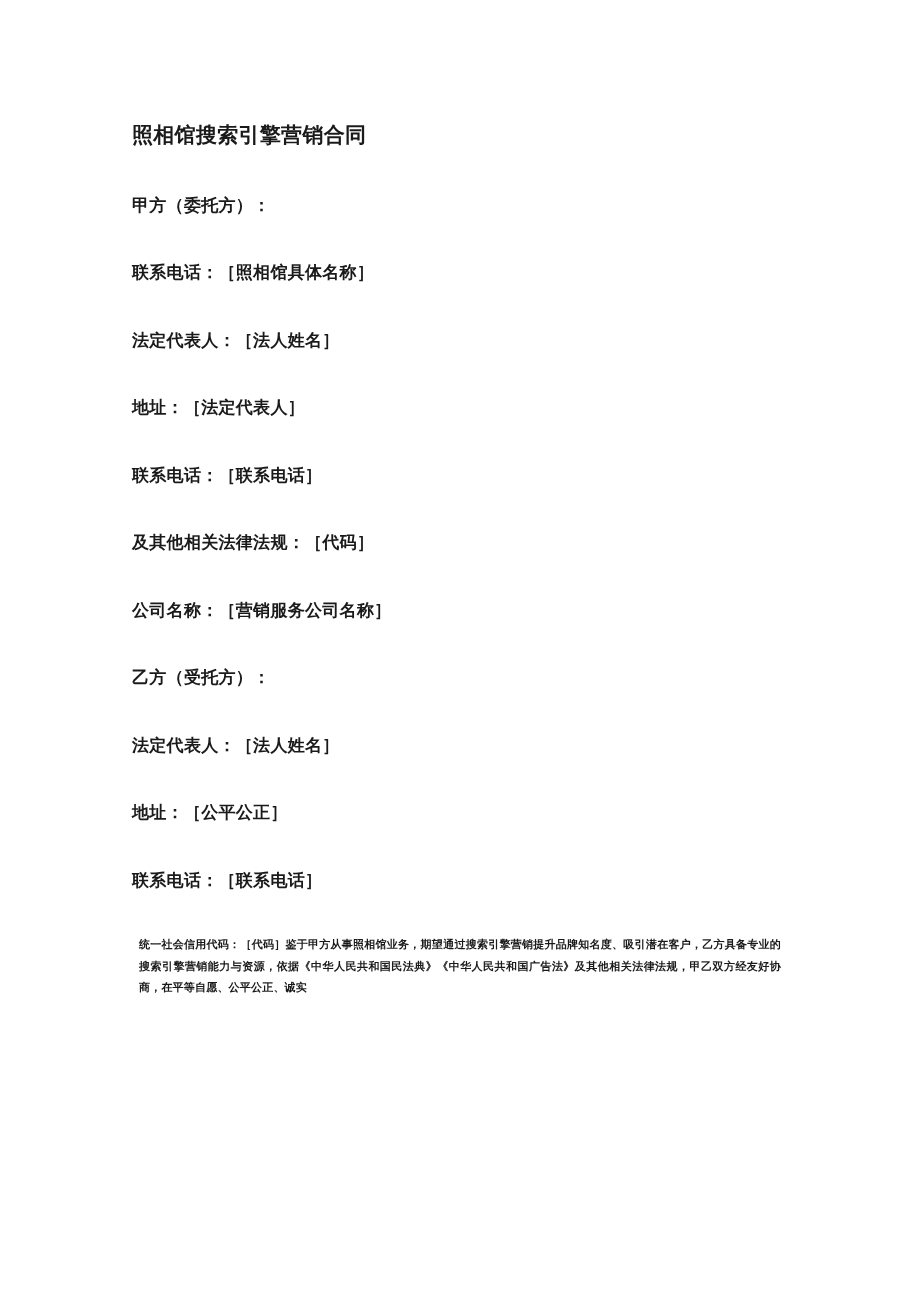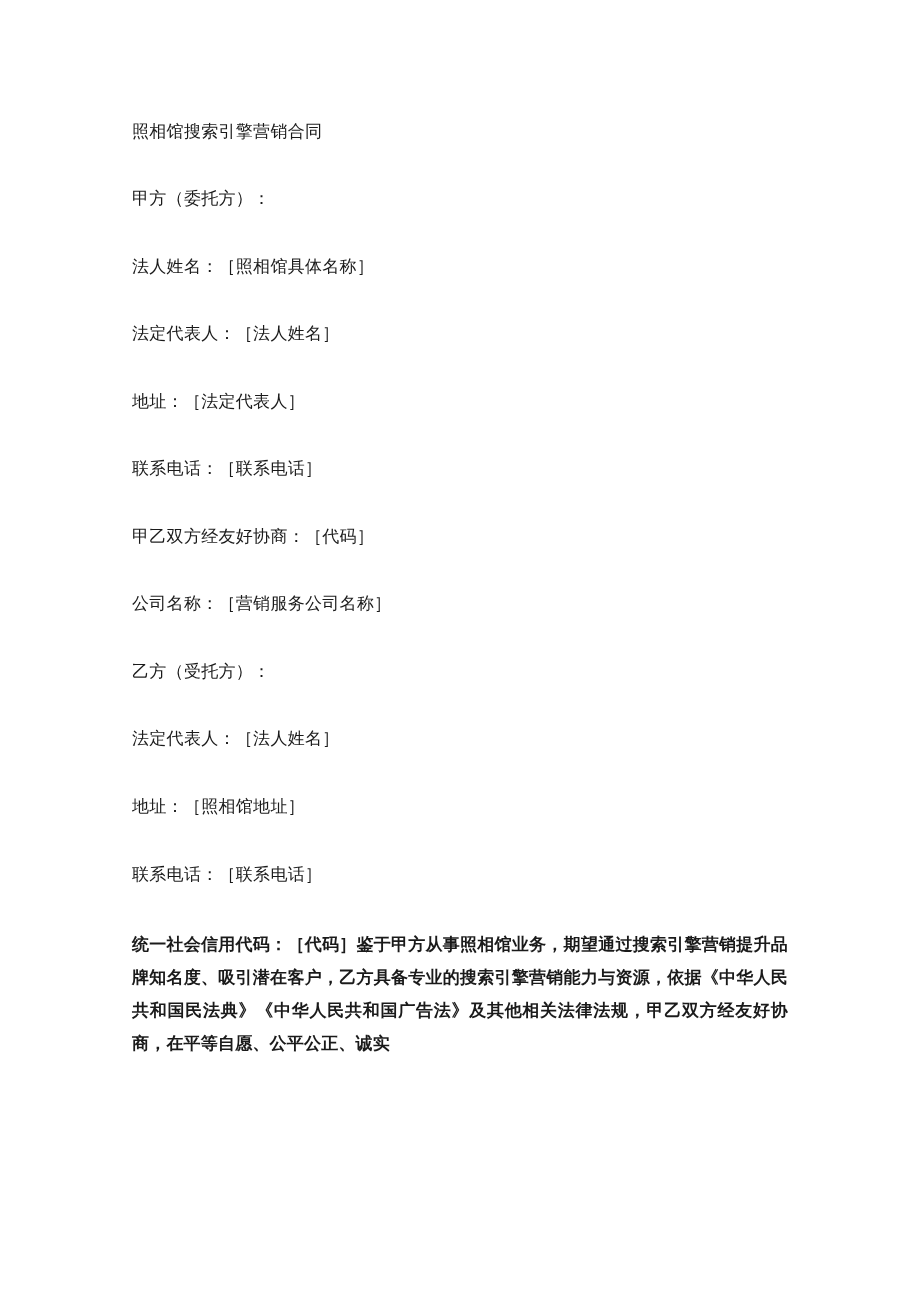--- a/index.html
+++ b/index.html
@@ -17,62 +17,62 @@
   .page {
     box-sizing: border-box;
     width: 920px;
     height: 1301px;
     padding: 118px 132px 0 132px;
     background: #ffffff;
     position: relative;
     overflow: hidden;
   }
   .doc-title {
-    font-size: 17px;
-    font-weight: 400;
+    font-size: 21px;
+    font-weight: 700;
     line-height: 1.6;
     letter-spacing: 0.3px;
     margin: 0 0 40px 0;
   }
   .para {
     font-size: 17px;
-    font-weight: 400;
+    font-weight: 700;
     line-height: 1.62;
     letter-spacing: 0.3px;
     margin: 0 0 40px 0;
   }
   .para:last-child {
     margin-bottom: 0;
   }
   .body-block {
-    font-size: 17px;
+    font-size: 11px;
     font-weight: 700;
     line-height: 1.95;
     letter-spacing: 0.2px;
-    margin: 0;
+    margin: 7px;
     text-align: justify;
     text-justify: inter-ideograph;
     word-break: break-all;
   }
 </style>
 </head>
 <body>
 
 <div class="page">
 
   <h1 class="doc-title">照相馆搜索引擎营销合同</h1>
 
   <p class="para">甲方（委托方）：</p>
-  <p class="para">法人姓名：［照相馆具体名称］</p>
+  <p class="para">联系电话：［照相馆具体名称］</p>
   <p class="para">法定代表人：［法人姓名］</p>
   <p class="para">地址：［法定代表人］</p>
   <p class="para">联系电话：［联系电话］</p>
-  <p class="para">甲乙双方经友好协商：［代码］</p>
+  <p class="para">及其他相关法律法规：［代码］</p>
 
   <p class="para">公司名称：［营销服务公司名称］</p>
   <p class="para">乙方（受托方）：</p>
   <p class="para">法定代表人：［法人姓名］</p>
-  <p class="para">地址：［照相馆地址］</p>
+  <p class="para">地址：［公平公正］</p>
   <p class="para">联系电话：［联系电话］</p>
 
   <p class="body-block">统一社会信用代码：［代码］鉴于甲方从事照相馆业务，期望通过搜索引擎营销提升品牌知名度、吸引潜在客户，乙方具备专业的搜索引擎营销能力与资源，依据《中华人民共和国民法典》《中华人民共和国广告法》及其他相关法律法规，甲乙双方经友好协商，在平等自愿、公平公正、诚实</p>
 
 </div>
 
 </body></html>

